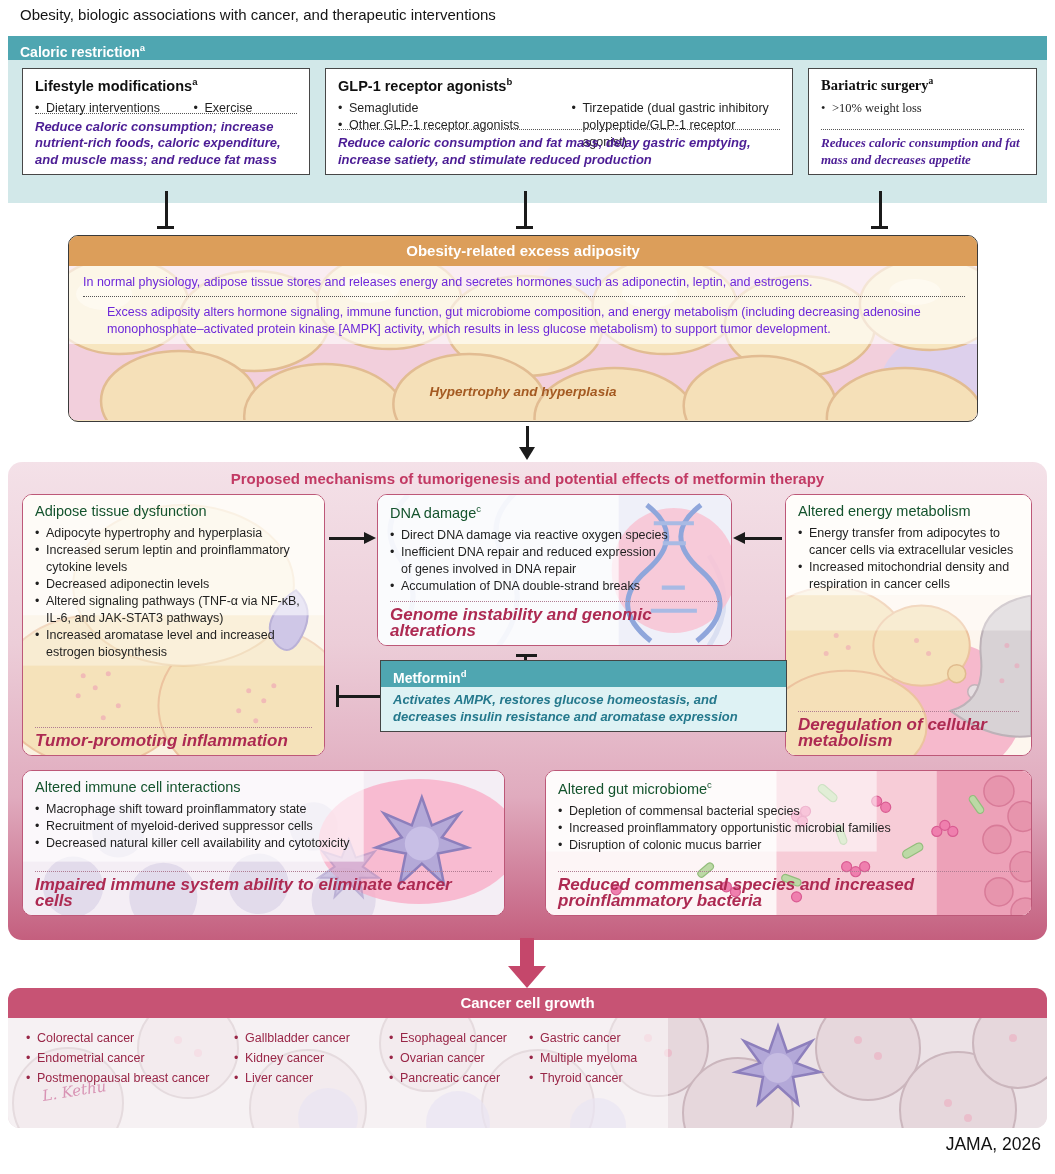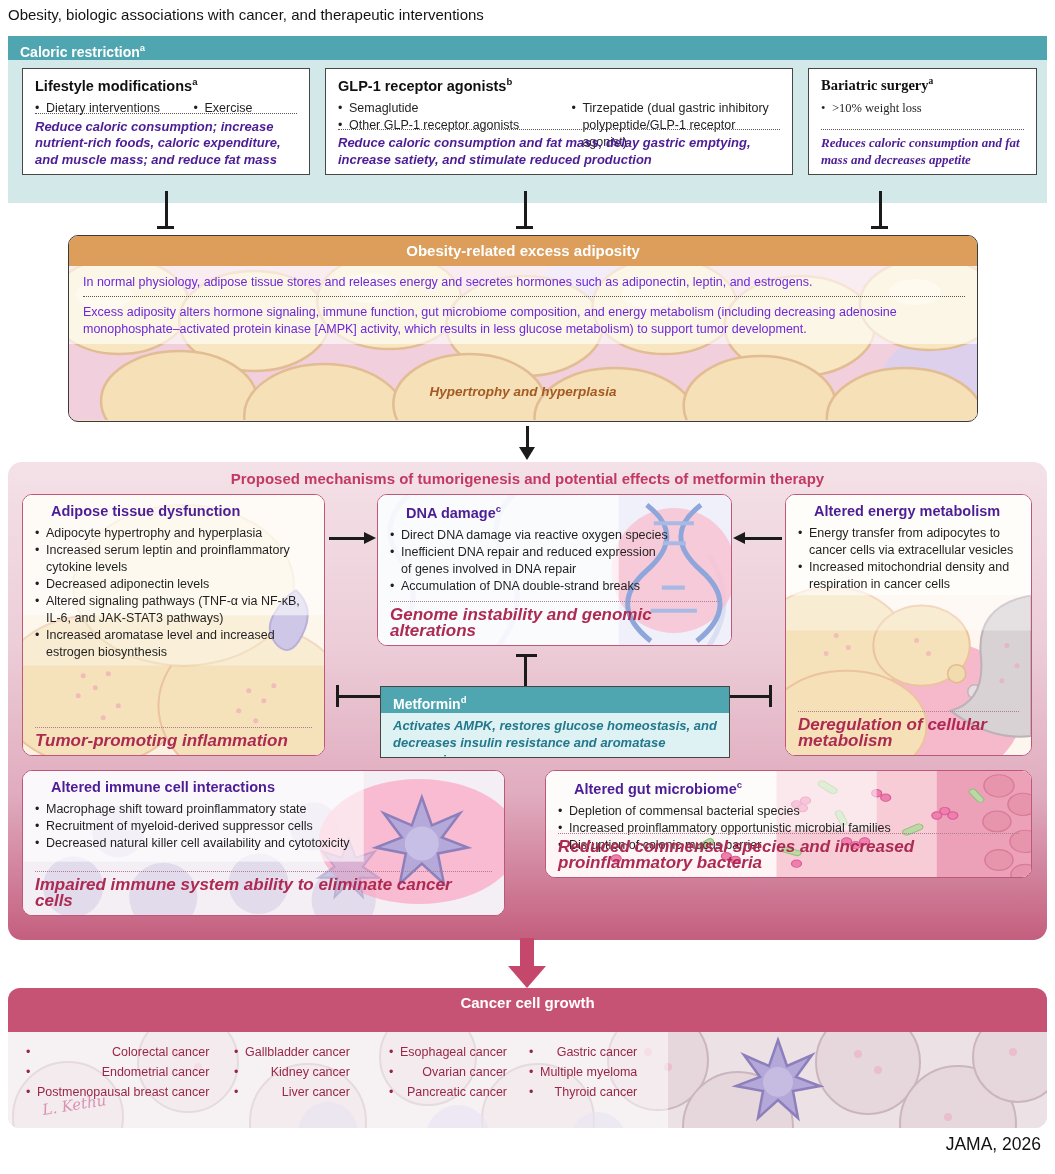--- a/index.html
+++ b/index.html
@@ -1,18 +1,18 @@
 <!DOCTYPE html>
 <html><head>
 <meta charset="utf-8">
 <style>
   html,body{margin:0;padding:0;background:#fff;}
   .page{position:relative;width:1055px;height:1174px;background:#ffffff;
         font-family:"Liberation Sans",sans-serif;overflow:hidden;}
-  .page-title{position:absolute;left:8px;top:6px;font-size:15px;color:#141414;}
+  .page-title{position:absolute;left:20px;top:6px;font-size:15px;color:#141414;}
 
   
   .teal-band{position:absolute;left:8px;top:36px;width:1039px;height:167px;background:#d2e8e9;}
   .teal-header{position:absolute;left:8px;top:36px;width:1039px;height:24px;background:#4fa6b1;
                color:#fff;font-weight:bold;font-size:14px;line-height:24px;padding-left:12px;box-sizing:border-box;}
   sup{font-size:9.5px;}
   .tbox{position:absolute;top:68px;height:107px;background:#fff;border:1.5px solid #474747;
         box-sizing:border-box;padding:7px 12px;}
   .tbox-title{font-size:14.5px;font-weight:bold;color:#101010;margin:0;}
   .blts{list-style:none;margin:6px 0 0;padding:0;font-size:12.5px;color:#1f1f1f;}
@@ -49,44 +49,44 @@
             font-style:italic;color:#a45a22;}
 
   
   .mech{position:absolute;left:8px;top:462px;width:1039px;height:478px;border-radius:14px;
         background:linear-gradient(180deg,#f4e1e8 0%,#eccdd8 38%,#e0abbe 70%,#cd7894 90%,#c45f7e 100%);}
   .mech-title{position:absolute;left:8px;top:470px;width:1039px;text-align:center;
               font-size:15px;font-weight:bold;color:#c23a64;}
   .mbox{position:absolute;border:1.5px solid #bd5878;border-radius:10px;overflow:hidden;
         box-sizing:border-box;background:#fff;}
   .mcontent{position:relative;padding:8px 12px 0;}
-  .mtitle{font-size:14.5px;font-weight:bold;color:#4c1d95;margin:0 16px 6px;}
+  .mtitle{font-size:14.5px;font-weight:normal;color:#14532d;margin:0 0 6px;}
   .mfooter{position:absolute;left:12px;right:12px;bottom:6px;border-top:1.5px dotted #b07c92;
            padding-top:5px;font-size:17px;font-style:italic;font-weight:bold;color:#ad2a52;line-height:16px;}
   .illus{position:absolute;left:0;top:0;width:100%;height:100%;}
 
   
-  .metf{position:absolute;left:380px;top:686px;width:350px;height:72px;border:1.5px solid #454545;
+  .metf{position:absolute;left:380px;top:660px;width:407px;height:72px;border:1.5px solid #454545;
         box-sizing:border-box;background:#def2f4;overflow:hidden;}
   .metf-header{height:26px;background:#4fa6b1;color:#fff;font-weight:bold;font-size:14px;
                line-height:26px;padding-left:12px;}
   .metf-note{padding:4px 12px 0;font-size:13px;font-style:italic;font-weight:bold;color:#24788c;line-height:17px;}
 
   
   .big-stem{position:absolute;left:520px;top:938px;width:14px;height:28px;background:#c5476b;}
   .big-head{position:absolute;left:508px;top:966px;width:0;height:0;border-left:19px solid transparent;
             border-right:19px solid transparent;border-top:22px solid #c5476b;}
 
   
   .cancer{position:absolute;left:8px;top:988px;width:1039px;height:140px;border-radius:12px;
           overflow:hidden;background:#eae0e4;}
-  .cancer-header{height:44px;background:#c75374;color:#fff;font-weight:bold;font-size:15px;
+  .cancer-header{height:30px;background:#c75374;color:#fff;font-weight:bold;font-size:15px;
                  text-align:center;line-height:30px;}
   .cancer-body{position:relative;height:110px;}
-  .ccol{position:absolute;top:10px;list-style:none;margin:0;padding:0;font-size:12.5px;color:#992647;text-align:right;}
+  .ccol{position:absolute;top:10px;list-style:none;margin:0;padding:0;font-size:12.5px;color:#992647;}
   .ccol li{position:relative;padding-left:11px;line-height:20px;}
   .ccol li::before{content:"•";position:absolute;left:0;}
   .signature{position:absolute;left:34px;top:64px;font-family:"DejaVu Serif",serif;font-style:italic;
              font-size:15px;color:#d893b4;transform:rotate(-9deg);}
   .credit{position:absolute;right:14px;top:1134px;font-size:17.5px;color:#111;}
 </style>
 </head>
 <body>
 
 <div class="page">
@@ -156,21 +156,21 @@
         <ellipse cx="690" cy="140" rx="76" ry="50" fill="#f5e0b8" stroke="#e2bc92" stroke-width="2.5"></ellipse>
         <ellipse cx="835" cy="152" rx="78" ry="50" fill="#f5e0b8" stroke="#e2bc92" stroke-width="2.5"></ellipse>
         <ellipse cx="35" cy="28" rx="28" ry="16" fill="#fdf4dd" opacity="0.8"></ellipse>
         <ellipse cx="300" cy="22" rx="30" ry="15" fill="#fdf4dd" opacity="0.8"></ellipse>
         <ellipse cx="580" cy="28" rx="28" ry="14" fill="#fdf4dd" opacity="0.8"></ellipse>
         <ellipse cx="845" cy="26" rx="26" ry="13" fill="#fdf4dd" opacity="0.8"></ellipse>
         <rect x="0" y="0" width="907" height="78" fill="#ffffff" opacity="0.62"></rect>
       </svg>
       <div class="apara" style="top:8px;">In normal physiology, adipose tissue stores and releases energy and secretes hormones such as adiponectin, leptin, and estrogens.</div>
       <div class="adotted" style="top:30px;"></div>
-      <div class="apara" style="top:38px;">Excess adiposity alters hormone signaling, immune function, gut microbiome composition, and energy metabolism (including decreasing adenosine monophosphate–activated protein kinase [AMPK] activity, which results in less glucose metabolism) to support tumor development.</div>
+      <div class="apara" style="top:38px;margin-left:24px;">Excess adiposity alters hormone signaling, immune function, gut microbiome composition, and energy metabolism (including decreasing adenosine monophosphate–activated protein kinase [AMPK] activity, which results in less glucose metabolism) to support tumor development.</div>
       <div class="acaption" style="top:118px;">Hypertrophy and hyperplasia</div>
     </div>
   </div>
 
   <div class="vline" style="left:526px;top:426px;height:22px;"></div>
   <div class="tri-down" style="left:519px;top:447px;"></div>
 
   <div class="mech"></div>
   <div class="mech-title">Proposed mechanisms of tumorigenesis and potential effects of metformin therapy</div>
 
@@ -317,21 +317,21 @@
       <div class="mtitle">Altered immune cell interactions</div>
       <ul class="blts" style="width:330px;">
         <li>Macrophage shift toward proinflammatory state</li>
         <li>Recruitment of myeloid-derived suppressor cells</li>
         <li>Decreased natural killer cell availability and cytotoxicity</li>
       </ul>
     </div>
     <div class="mfooter">Impaired immune system ability to eliminate cancer cells</div>
   </div>
 
-  <div class="mbox" style="left:545px;top:770px;width:487px;height:108px;">
+  <div class="mbox" style="left:545px;top:770px;width:487px;height:146px;">
     <svg class="illus" viewBox="0 0 484 143" preserveAspectRatio="none">
       <rect width="484" height="143" fill="#fdf5f6"></rect>
       <rect x="230" width="254" height="143" fill="#f5b5c6" opacity="0.65"></rect>
       <rect x="390" width="94" height="143" fill="#ea93ad" opacity="0.75"></rect>
       <g fill="#e795ad" stroke="#d87b98" stroke-width="1.5">
         <circle cx="452" cy="20" r="15"></circle>
           <circle cx="476" cy="45" r="15"></circle>
           <circle cx="450" cy="68" r="14"></circle>
         <circle cx="478" cy="95" r="15"></circle>
           <circle cx="452" cy="120" r="14"></circle>

